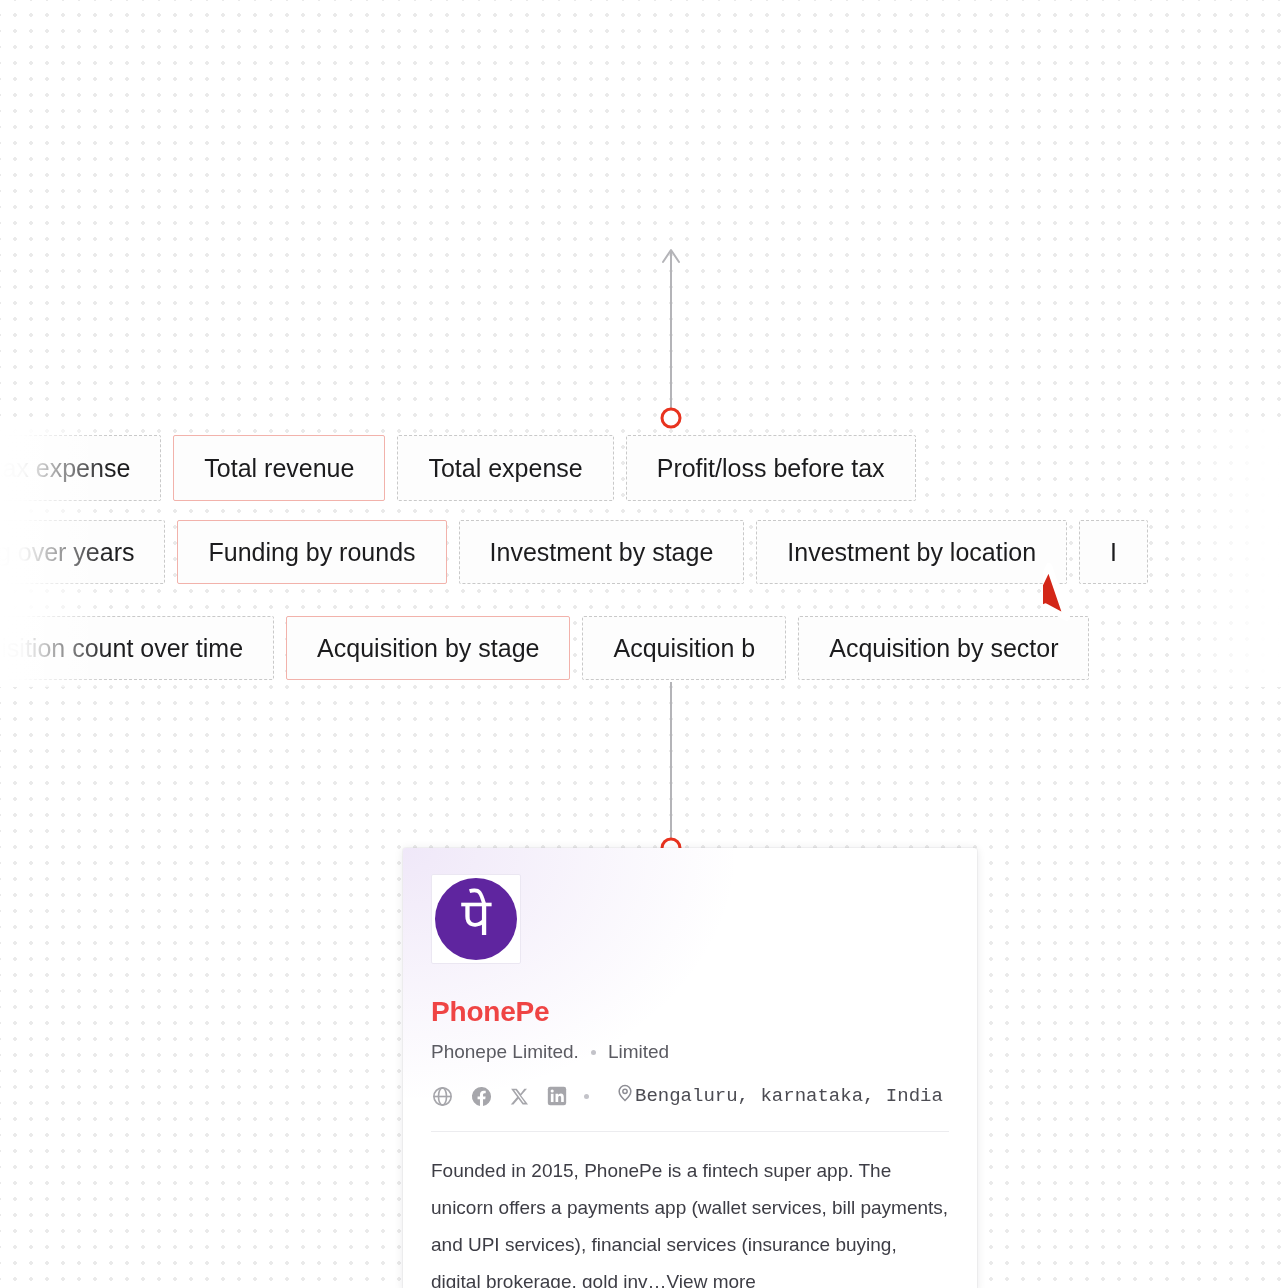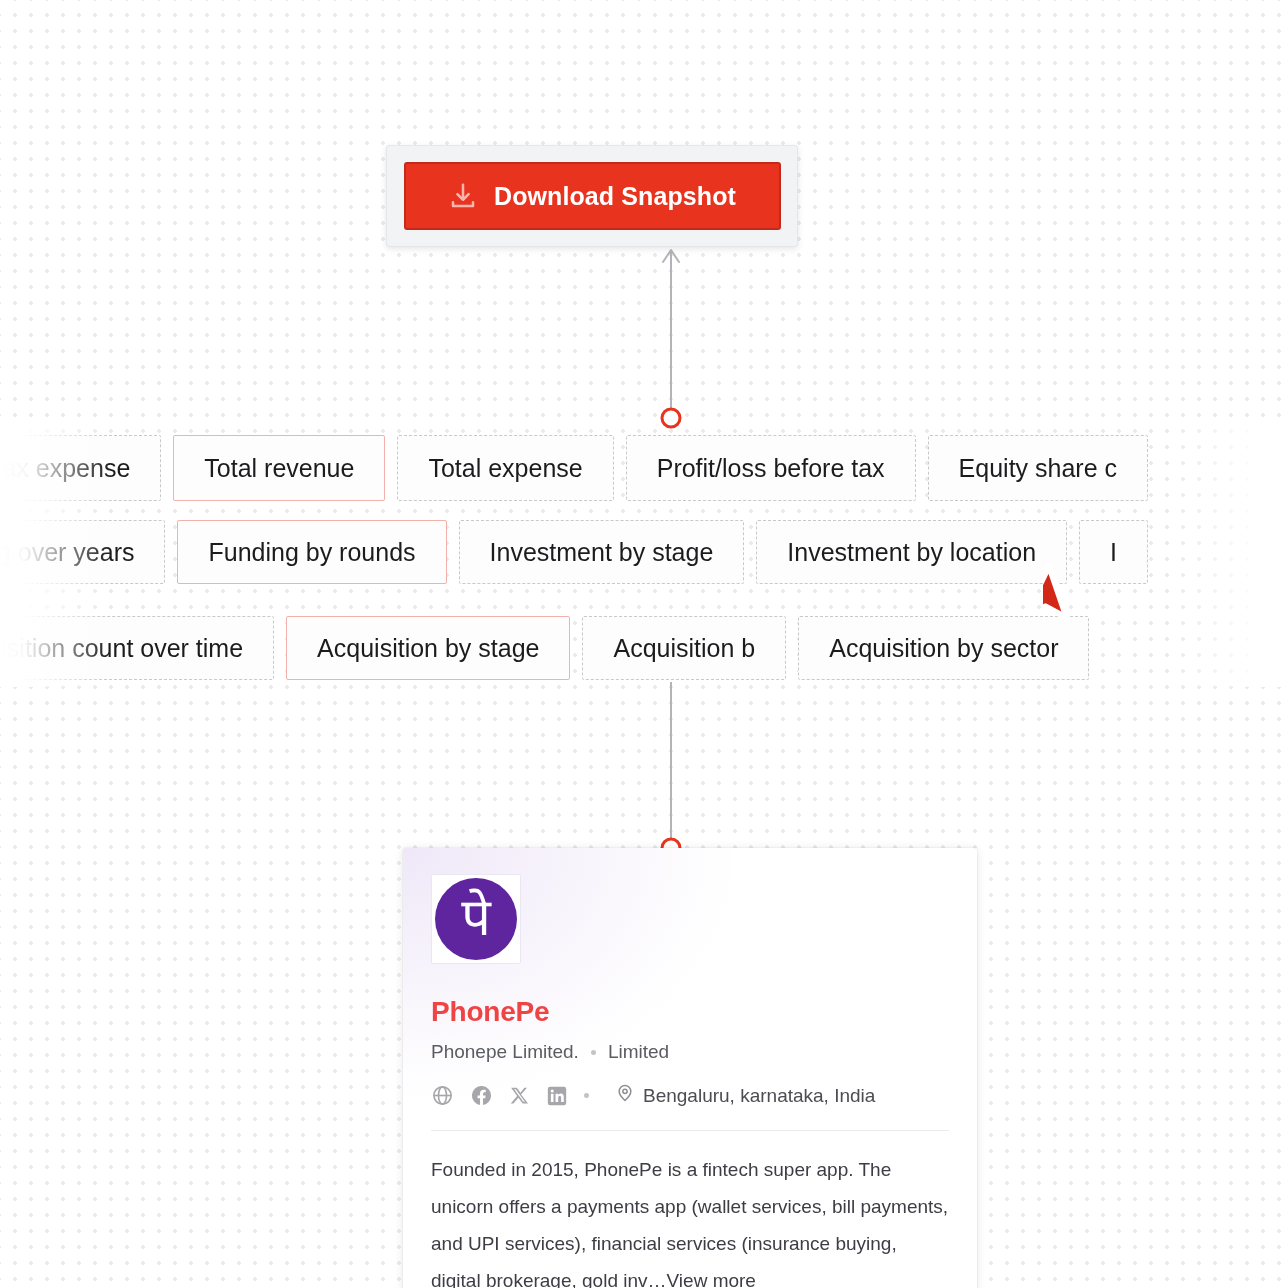--- a/index.html
+++ b/index.html
@@ -174,23 +174,24 @@
   }
 
   .links-row {
     margin-top: 20px;
     padding-bottom: 22px;
     display: flex; align-items: center; gap: 16px;
     color: #a6a6ab;
   }
   .links-row .social { display: flex; align-items: center; cursor: pointer; }
   .loc {
-    display: flex; align-items: center; gap: 8px;
+    display: flex; align-items: center; gap: 0;
     font-size: 19px; color: #4c4c53;
     margin-left: 10px;
+    font-family: Liberation Mono, monospace;
   }
   .divider { height: 1px; background: #ececef; width: 100%; }
 
   .card-desc {
     padding: 20px 28px 0 28px;
     font-size: 19px;
     line-height: 1.95;
     color: #3d3d45;
   }
   .card-desc .viewmore { color: #3d3d45; cursor: pointer; }
@@ -212,48 +213,33 @@
   <svg id="wires" viewBox="0 0 1281 1288">
 
     <line x1="671" y1="412" x2="671" y2="250" stroke="#b4b4b8" stroke-width="2"></line>
     <path d="M663 262 L671 250 L679 262" fill="none" stroke="#b4b4b8" stroke-width="2" stroke-linecap="round" stroke-linejoin="round"></path>
     <circle cx="671" cy="418" r="9" fill="#ffffff" stroke="#e8331f" stroke-width="3"></circle>
 
     <line x1="671" y1="682" x2="671" y2="842" stroke="#b4b4b8" stroke-width="2"></line>
     <circle cx="671" cy="848" r="9" fill="#ffffff" stroke="#e8331f" stroke-width="3"></circle>
   </svg>
 
-  <div class="snapshot-panel">
-    <button class="snapshot-btn">
-      <span class="dl-icon">
-        <svg width="30" height="30" viewBox="0 0 24 24" fill="none" stroke="#f6b6ae" stroke-width="2" stroke-linecap="round" stroke-linejoin="round">
-          <path d="M12 3v11"></path>
-            <path d="M7.5 10.5 12 15l4.5-4.5"></path>
-            <path d="M4 17v3h16v-3"></path>
-        </svg>
-      </span>
-      <span>Download Snapshot</span>
-    </button>
-  </div>
 
   <div class="tag-row" id="row1">
     <div class="tag">
         <span>l tax expense</span>
       </div>
     <div class="tag selected">
         <span>Total revenue</span>
       </div>
     <div class="tag">
         <span>Total expense</span>
       </div>
     <div class="tag">
         <span>Profit/loss before tax</span>
-      </div>
-    <div class="tag">
-        <span>Equity share c</span>
       </div>
   </div>
 
   <div class="tag-row" id="row2">
     <div class="tag">
         <span>ng over years</span>
       </div>
     <div class="tag selected">
         <span>Funding by rounds</span>
       </div>

